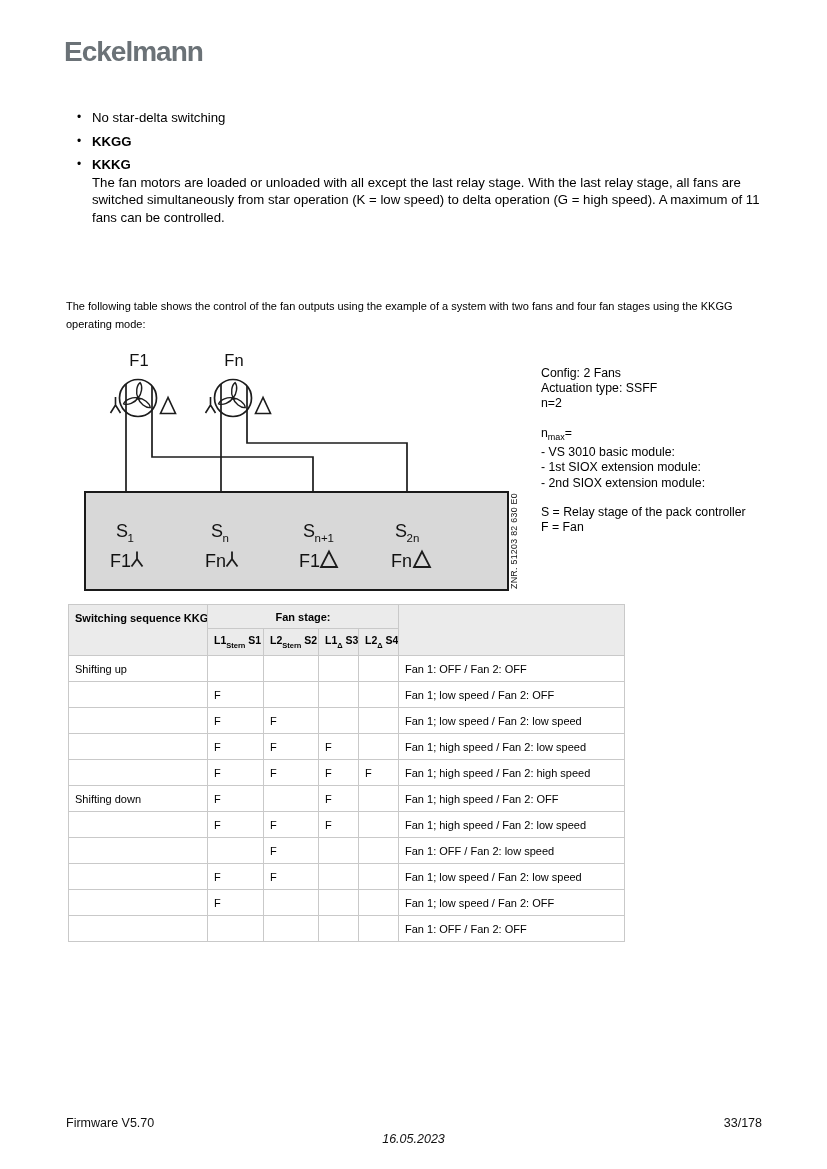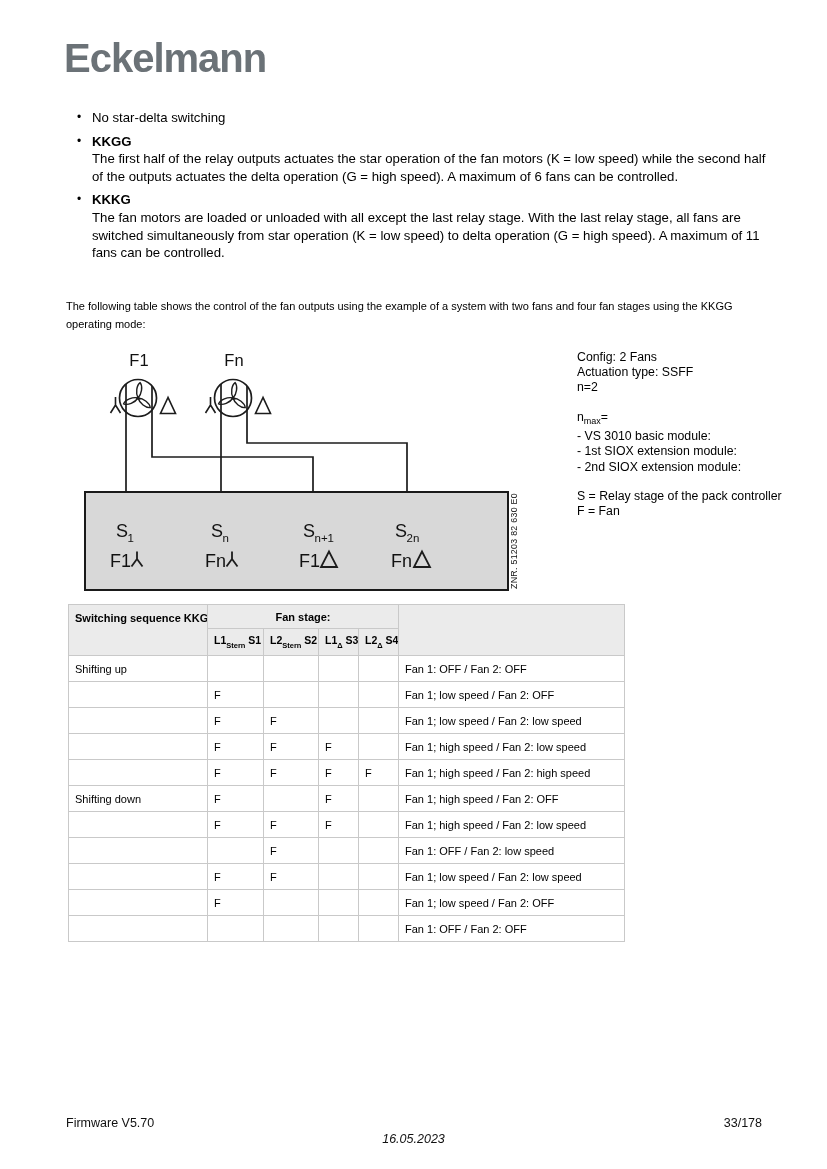--- a/index.html
+++ b/index.html
@@ -3,43 +3,43 @@
 <meta charset="utf-8">
 <style>
   html,body { margin:0; padding:0; }
   body {
     width:827px; height:1169px; background:#ffffff; position:relative;
     font-family:"Liberation Sans", sans-serif; color:#000;
     overflow:hidden;
   }
   .logo {
     position:absolute; left:64px; top:36px;
-    font-size:40px; font-weight:bold; color:#6b7277; letter-spacing:-1px;
+    font-size:28px; font-weight:bold; color:#6b7277; letter-spacing:-1px;
   }
   .bullets {
     position:absolute; left:66px; top:109px; width:704px;
     font-size:13.2px; line-height:17.6px;
   }
   .bullet { position:relative; padding-left:26px; margin-bottom:6px; }
   .bullet-marker { position:absolute; left:11px; top:0; font-size:12px; }
   .bullet-title { font-weight:bold; }
   .intro {
     position:absolute; left:66px; top:298px; width:706px;
     font-size:11px; line-height:17.6px;
   }
   .diagram-svg { position:absolute; left:0; top:344px; }
   .diagram-svg text { font-family:"Liberation Sans", sans-serif; fill:#111; }
   .fan-top-label { font-size:16.5px; text-anchor:middle; }
   .s-base { font-size:18px; }
   .s-sub  { font-size:11.5px; }
   .f-label { font-size:18px; }
   .znr-text { font-size:8.8px; text-anchor:middle; fill:#222; letter-spacing:0.3px; }
   .config {
-    position:absolute; left:541px; top:350px;
-    font-size:12.3px; line-height:15.2px;margin-left:36px;
+    position:absolute; left:541px; top:366px;
+    font-size:12.3px; line-height:15.2px;
   }
   .config .gap { height:14px; }
   .config sub { font-size:9px; }
   .doc-table {
     position:absolute; left:68px; top:604px; width:556px;
     border-collapse:collapse; table-layout:fixed; font-size:11px;
   }
   .doc-table th, .doc-table td {
     border:1px solid #c9c9c9; padding:0 6px; white-space:nowrap; overflow:hidden;
   }
@@ -63,21 +63,20 @@
 <div class="logo">Eckelmann</div>
 
 <div class="bullets">
   <div class="bullet">
     <span class="bullet-marker">•</span>
     <div class="bullet-body">No star-delta switching</div>
   </div>
   <div class="bullet">
     <span class="bullet-marker">•</span>
     <div class="bullet-title">KKGG</div>
-    <div class="bullet-body">The first half of the relay outputs actuates the star operation of the fan motors (K = low speed) while the second half of the outputs actuates the delta operation (G = high speed). A maximum of 6 fans can be controlled.</div>
   </div>
   <div class="bullet">
     <span class="bullet-marker">•</span>
     <div class="bullet-title">KKKG</div>
     <div class="bullet-body">The fan motors are loaded or unloaded with all except the last relay stage. With the last relay stage, all fans are switched simultaneously from star operation (K = low speed) to delta operation (G = high speed). A maximum of 11 fans can be controlled.</div>
   </div>
 </div>
 
 <div class="intro">The following table shows the control of the fan outputs using the example of a system with two fans and four fan stages using the KKGG operating mode:</div>
 

